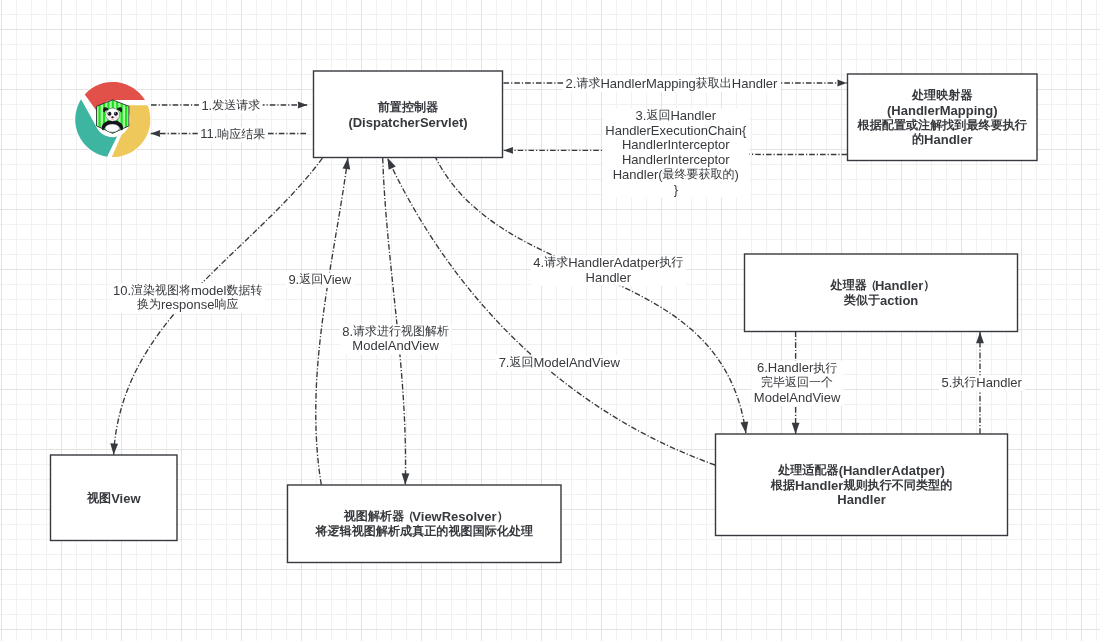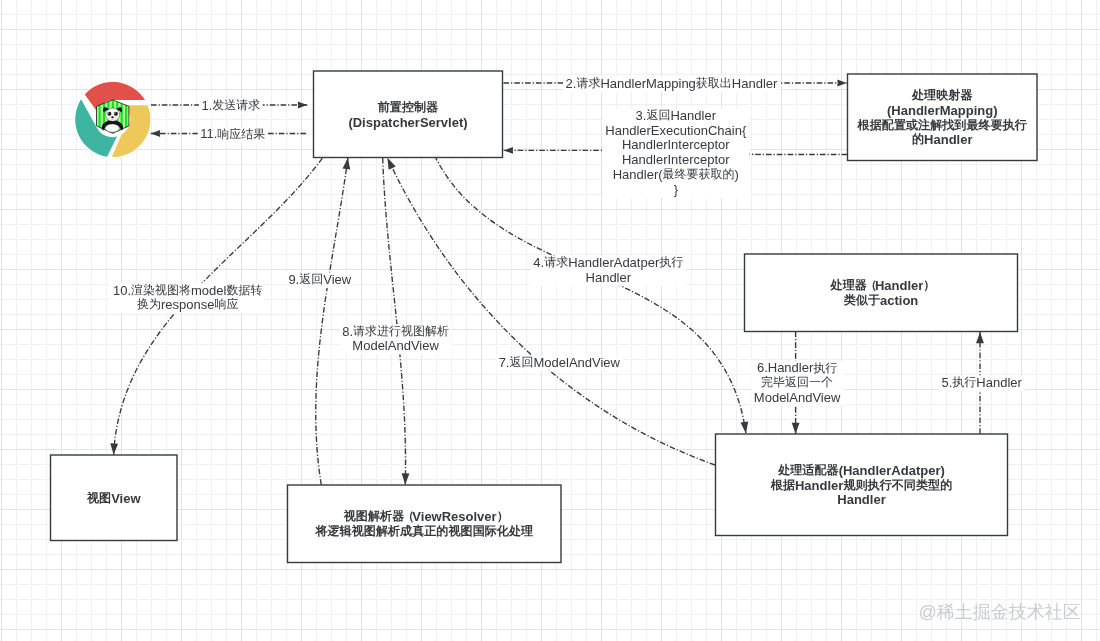--- a/index.html
+++ b/index.html
@@ -191,14 +191,13 @@
           <ellipse cx="115.9" cy="113.8" rx="2.0" ry="2.0" fill="#15151a"></ellipse>
           <circle cx="108.6" cy="113.0" r="0.55" fill="#ffffff"></circle>
           <circle cx="115.3" cy="113.0" r="0.62" fill="#ffffff"></circle>
           <ellipse cx="112.5" cy="117.2" rx="1.25" ry="0.9" fill="#15151a"></ellipse>
           <path fill="none" stroke="#c4707f" stroke-width="0.55" d="M112.5,118.0 L112.5,118.9 M111.2,119.8 Q112.5,118.7 113.8,119.8"></path>
         </g>
       </g>
     </svg>
     </div>
 
-  <div id="watermark">@稀土掘金技术社区</div>
 </div>
 
 </body></html>

